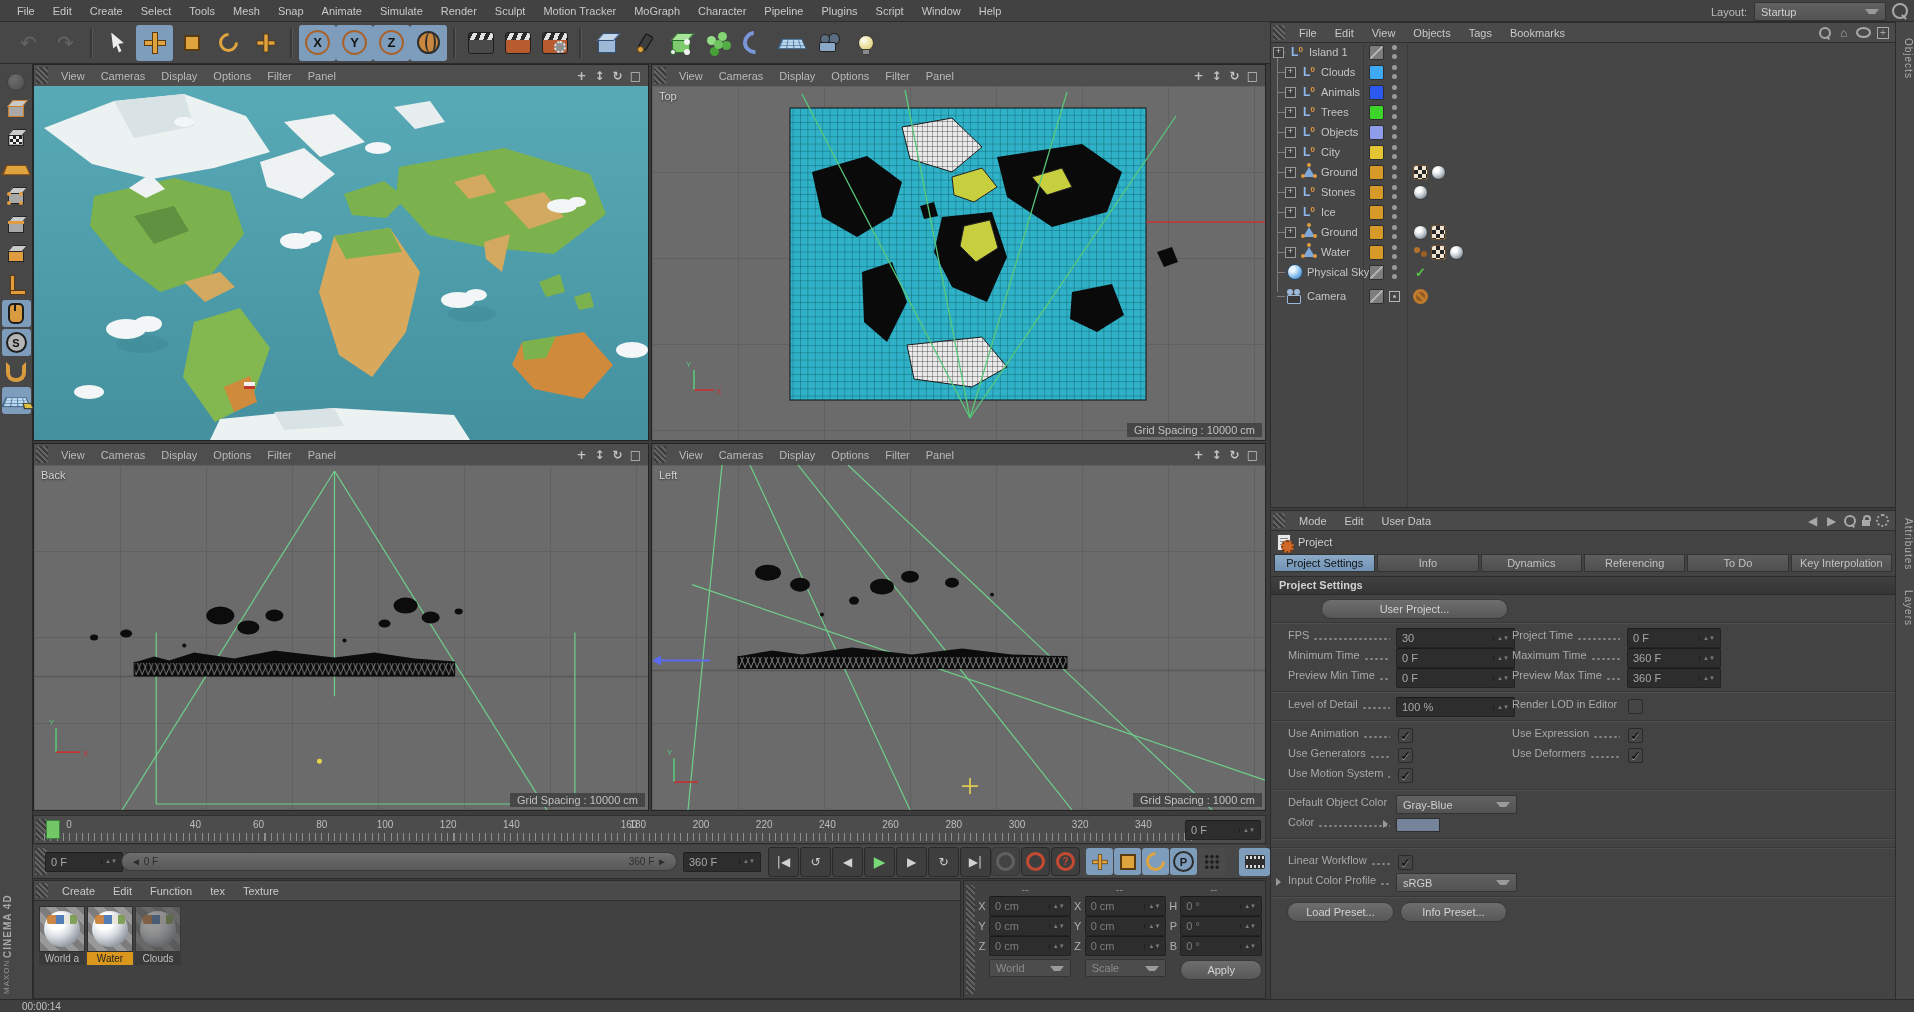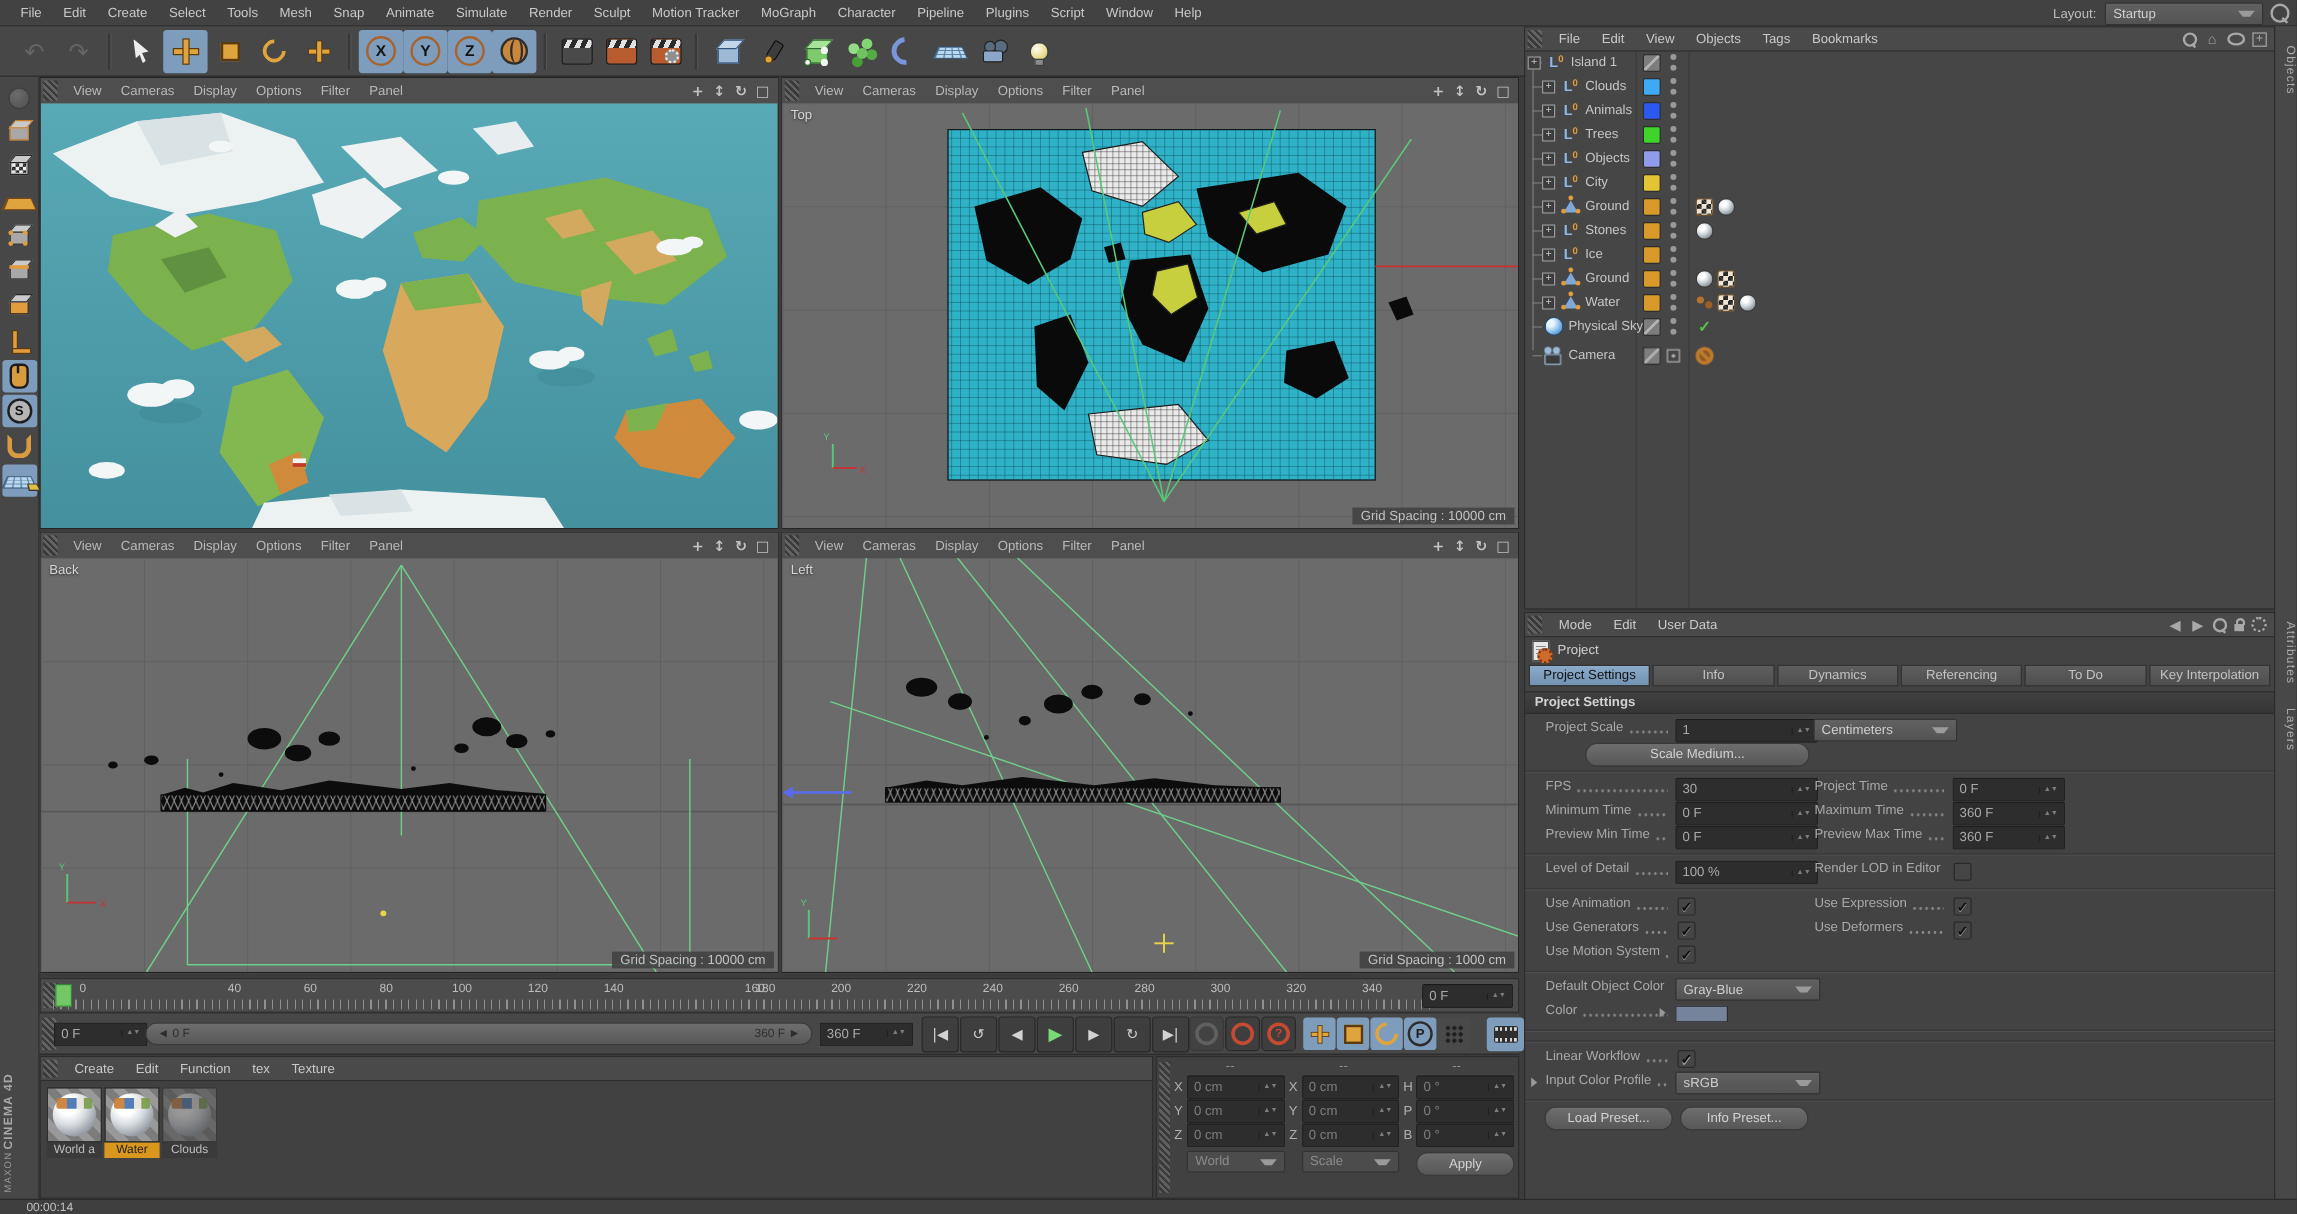--- a/index.html
+++ b/index.html
@@ -1064,35 +1064,21 @@
         <div class="tab active">Project Settings</div>
         <div class="tab">Info</div>
         <div class="tab">Dynamics</div>
         <div class="tab">Referencing</div>
         <div class="tab">To Do</div>
         <div class="tab">Key Interpolation</div>
       </div>
     <div class="section">Project Settings</div>
     <div class="arows" id="attr-rows">
         <div class="arow">
-          <div class="al al1">
-            <span class="txt">Project Scale</span>
-            <span class="lead"></span>
-          </div>
-          <div class="spin af af1">
-            <span>1</span>
-            <span class="st">▲▼</span>
-          </div>
-          <div class="dd af afdd">
-            <span>Centimeters</span>
-            <span class="arr"></span>
-          </div>
-        </div>
-        <div class="arow">
-          <div class="pill btn-center">Scale Medium...</div>
+          <div class="pill btn-center">User Project...</div>
         </div>
         <div class="asep"></div>
         <div class="arow">
           <div class="al al1">
             <span class="txt">FPS</span>
             <span class="lead"></span>
           </div>
           <div class="spin af af1">
             <span>30</span>
             <span class="st">▲▼</span>

